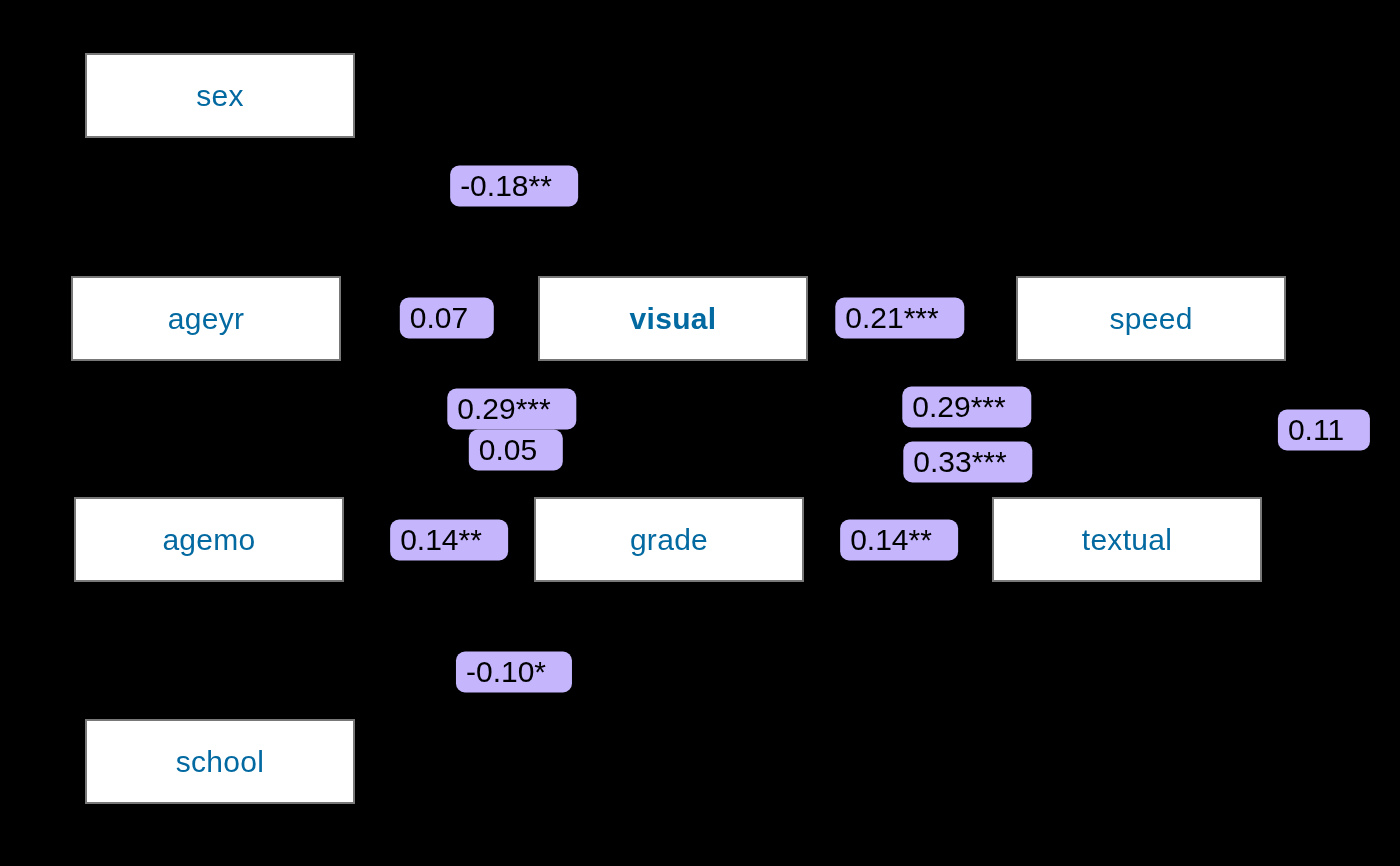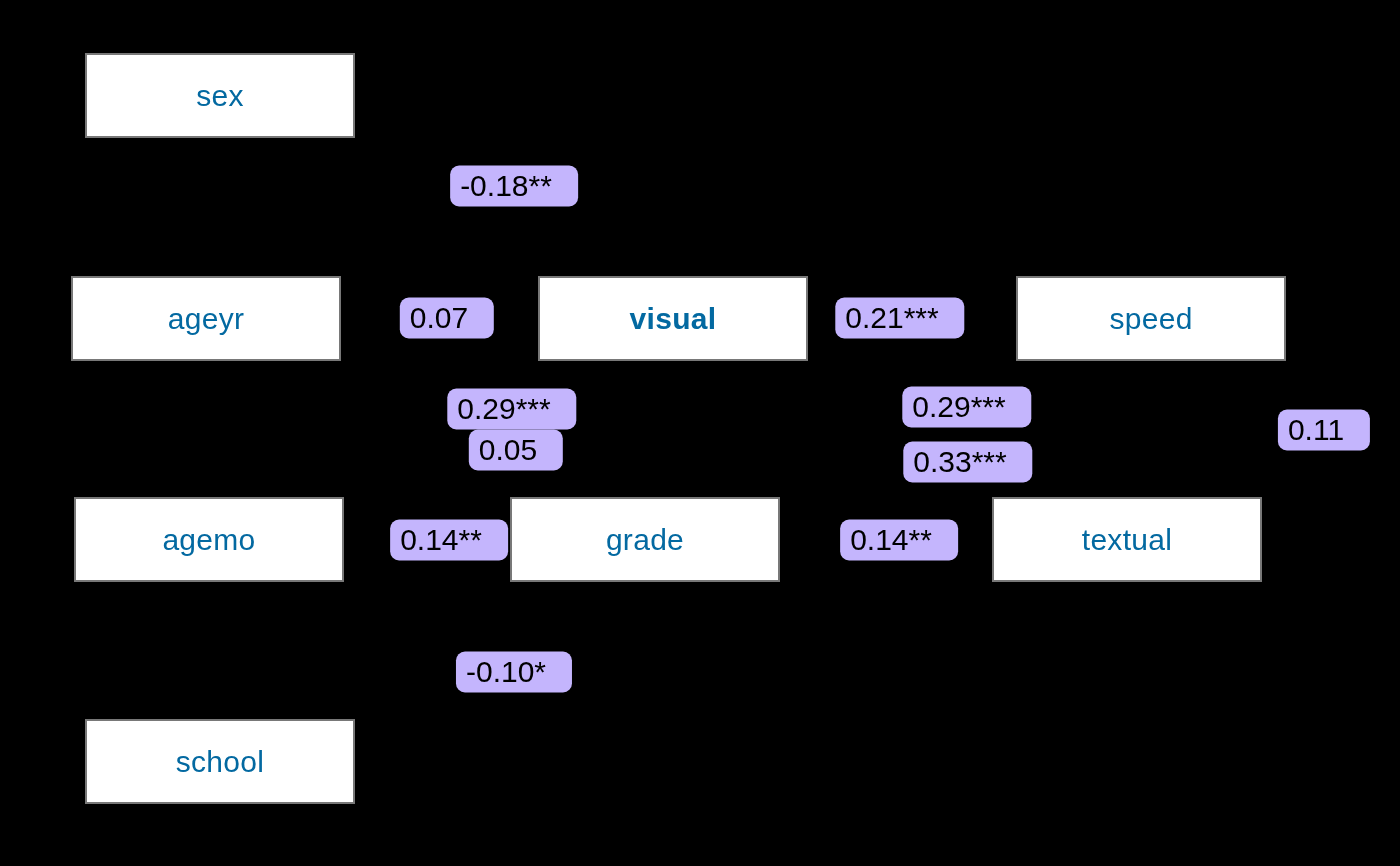--- a/index.html
+++ b/index.html
@@ -41,21 +41,21 @@
     padding: 3px 26px 4px 10px;
     border-radius: 9px;
     white-space: nowrap;
   }
   
   .n-sex     { left: 85px;  top: 53px;  }
   .n-ageyr   { left: 71px;  top: 276px; }
   .n-visual  { left: 538px; top: 276px; font-weight: bold; }
   .n-speed   { left: 1016px; top: 276px; }
   .n-agemo   { left: 74px;  top: 497px; }
-  .n-grade   { left: 510px; top: 497px; text-align: center; }
+  .n-grade   { left: 534px; top: 497px; text-align: center; }
   .n-textual { left: 992px; top: 497px; text-align: right; }
   .n-school  { left: 85px;  top: 719px; }
   
   .el-0  { left: 514px;  top: 186px; }
   .el-1  { left: 447px;  top: 318px; }
   .el-2  { left: 900px;  top: 318px; }
   .el-3  { left: 512px;  top: 409px; }
   .el-4  { left: 516px;  top: 450px; }
   .el-5  { left: 967px;  top: 407px; }
   .el-6  { left: 968px;  top: 450px; margin-top: 12px; }

